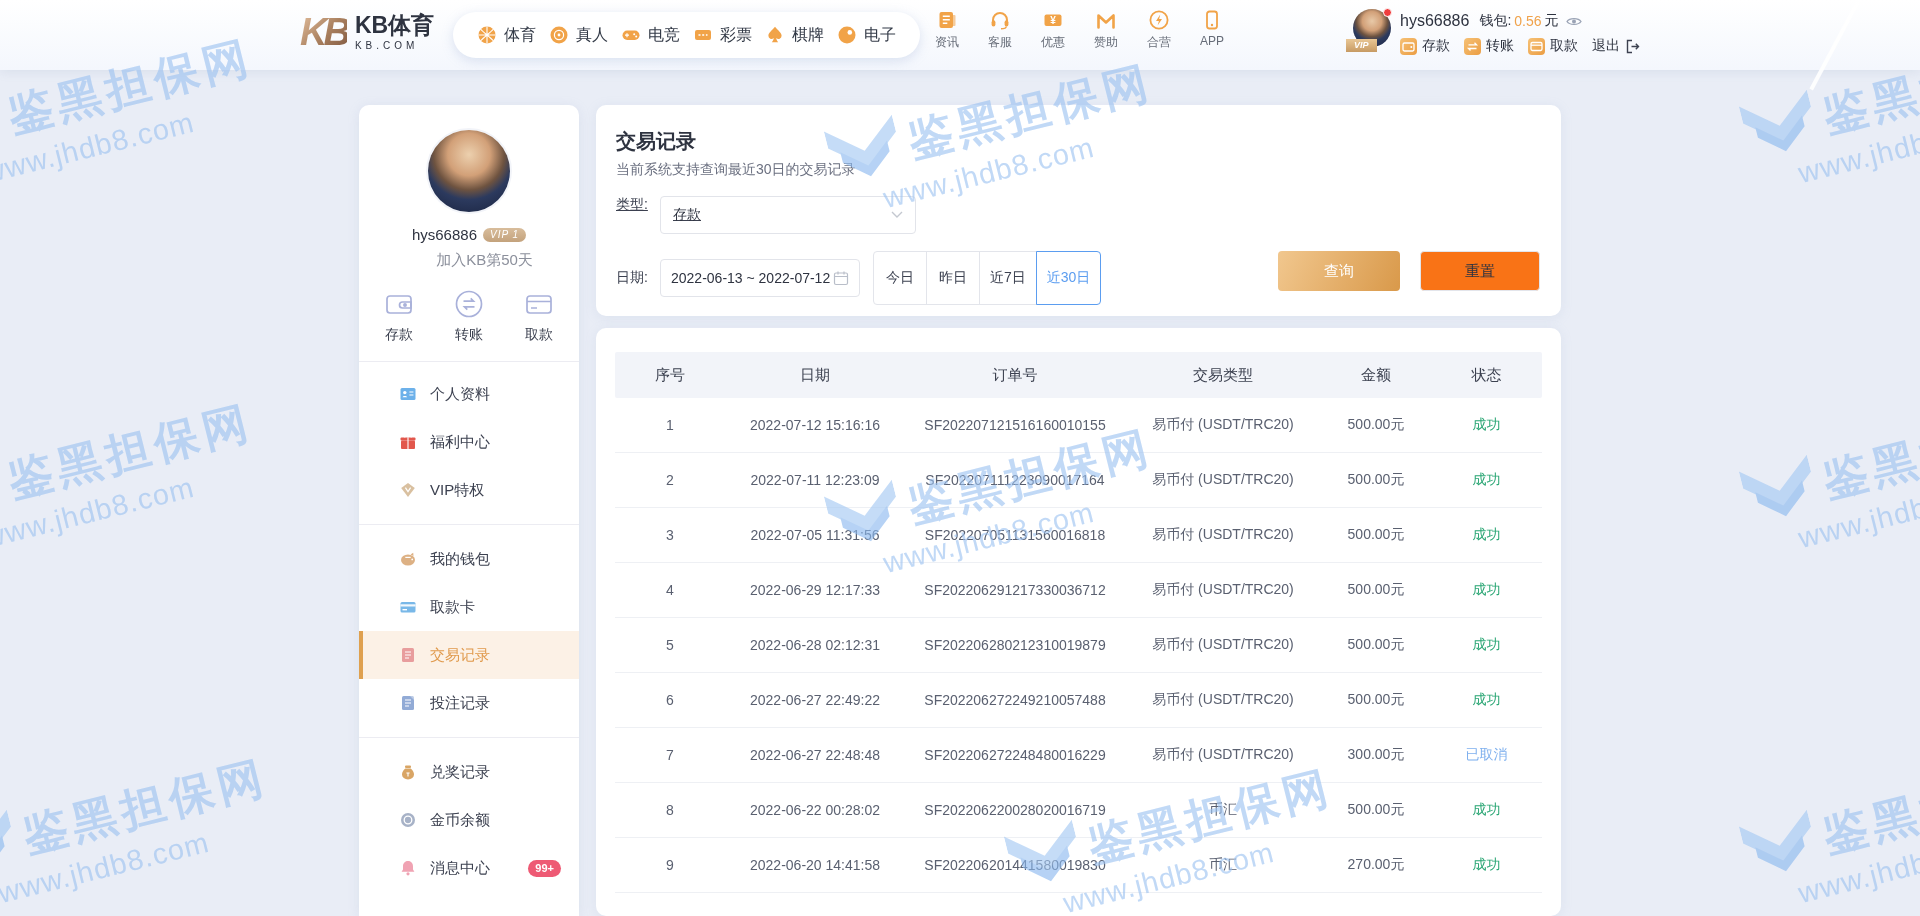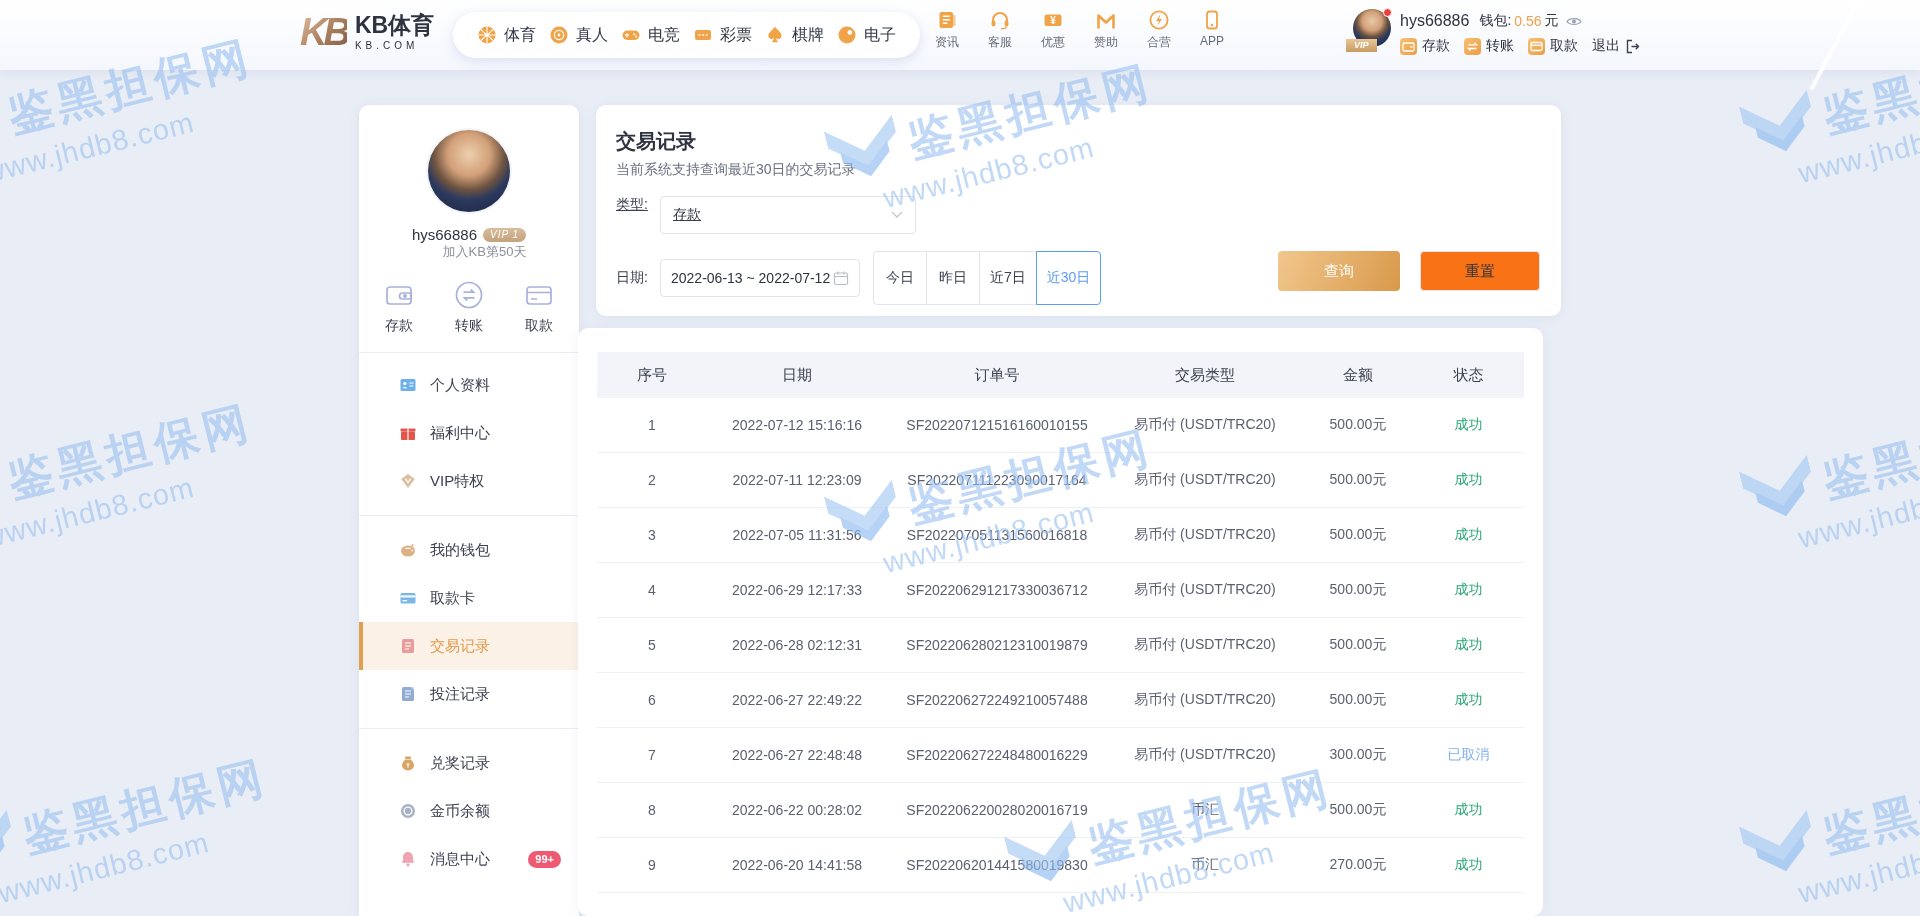--- a/index.html
+++ b/index.html
@@ -77,21 +77,21 @@
     margin:25px auto 0; width:82px; height:82px; border-radius:50%;
     background:radial-gradient(circle at 50% 30%, #ecd0ae 0%, #d2a078 30%, #6e5340 50%, #2c3a5e 64%, #18213c 100%);
     box-shadow:0 0 0 2px #f2f4f9;
   }
   .profile-name { margin-top:14px; display:flex; justify-content:center; align-items:center; gap:6px; }
   .profile-name span.name { font-size:15px; color:#2e3340; }
   .vip-badge {
     padding:1px 7px 2px; font-size:10px; font-weight:normal; font-style:italic; color:#fff;
     background:linear-gradient(180deg,#d8bd9c,#c3a27c); border-radius:7px; letter-spacing:1px;
   }
-  .join-text { margin-top:0; text-align:center; font-size:13px; color:#8c909c;padding-left:31px; }
+  .join-text { margin-top:8px; text-align:center; font-size:15px; color:#8c909c;padding-left:31px; }
   .quick-row { margin-top:18px; padding:0 24px; display:flex; justify-content:space-between; }
   .quick { display:flex; flex-direction:column; align-items:center; gap:6px; cursor:pointer; }
   .quick-label { font-size:14px; color:#3c4150; }
   .sb-divider { height:1px; background:#ececf2; margin:17px 0 8px; }
   .sb-divider2 { height:1px; background:#ececf2; margin:10px 0; }
   .menu-item {
     height:48px; display:flex; align-items:center; gap:13px;
     padding-left:40px; font-size:15px; color:#3c4150; cursor:pointer; position:relative;
   }
   .menu-item.active { background:#fcf1e6; color:#e09a4d; padding-left:36px;
@@ -136,21 +136,21 @@
     background:linear-gradient(115deg,#f1c78e 0%,#d9994a 100%); color:#fff; font-size:15px;
     border-radius:4px; cursor:pointer; font-family:inherit;
   }
   .btn-reset {
     position:absolute; left:824px; top:146px; width:120px; height:40px;
     background:#f97316; border:1px solid #e3e5eb; color:#2e3340; font-size:15px;
     border-radius:4px; cursor:pointer; font-family:inherit;
   }
 
   .table-card {
-    position:absolute; left:578px; top:328px; width:965px; height:588px;
+    position:absolute; left:596px; top:328px; width:965px; height:588px;
     background:#fff; border-radius:10px; box-shadow:0 2px 12px rgba(150,165,200,.15);
     padding:24px 19px 12px; z-index:5;
   }
   .tg { display:grid; grid-template-columns:110px 180px 220px 196px 110px 111px; align-items:center; }
   .thead { height:46px; background:#f2f4f9; border-radius:2px; font-size:15px; color:#3c4150; }
   .thead div { text-align:center; }
   .trow { height:55px; border-bottom:1px solid #eef0f4; font-size:14px; color:#5a6070; }
   .trow div { text-align:center; white-space:nowrap; }
   .st-ok { color:#2aa674; }
   .st-cancel { color:#7fb0ee; }

